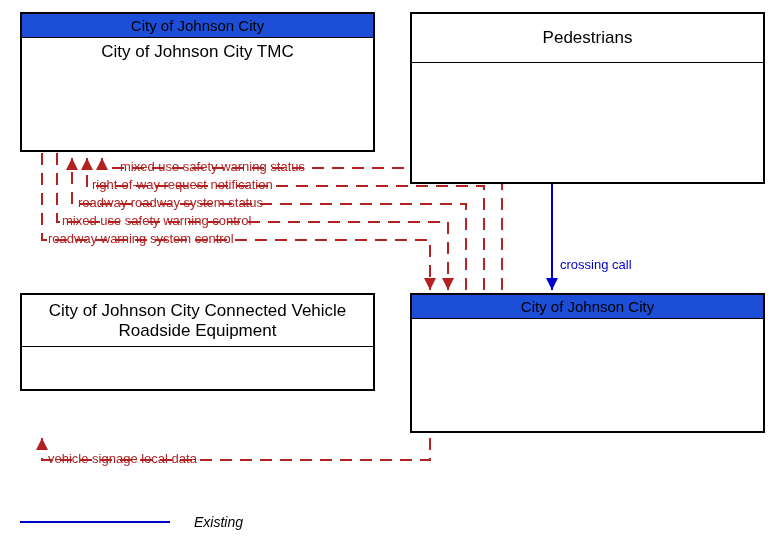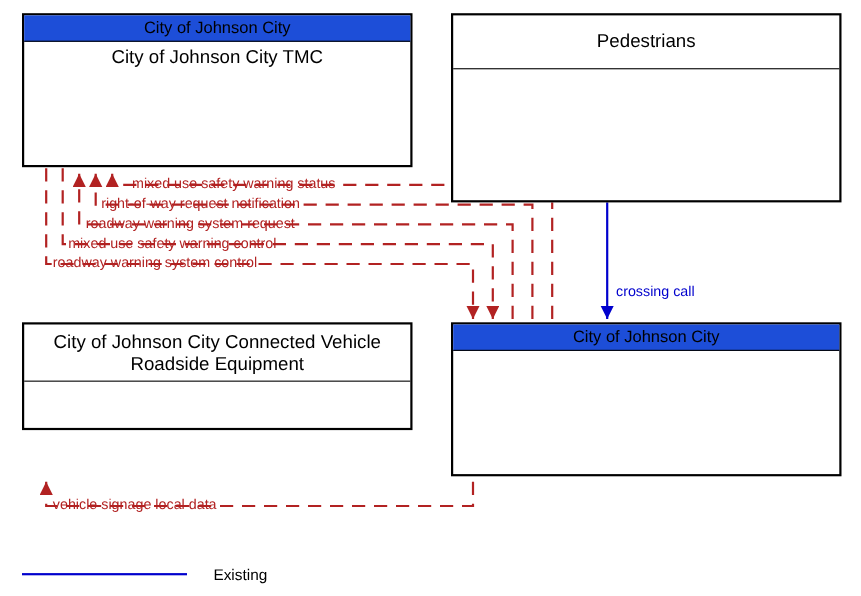--- a/index.html
+++ b/index.html
@@ -43,20 +43,21 @@
     font-size: 13px;
     white-space: nowrap;
   }
   .planned-label { color: #b22222; }
   .existing-label { color: #0000cd; }
   .legend {
     position: absolute;
     left: 20px;
     bottom: 12px;
     font-size: 14px;
+    font-style: italic;
   }
   .legend-row {
     display: flex;
     align-items: center;
     margin-top: 4px;
   }
   .legend-line {
     width: 150px;
     margin-right: 24px;
     border-top-width: 2px;
@@ -125,21 +126,21 @@
 <div class="node no-header" style="left:20px; top:293px; width:355px; height:98px;">
   <div class="node-title" style="padding-top:6px;">City of Johnson City Connected Vehicle Roadside Equipment</div>
 </div>
 
 <div class="node" style="left:410px; top:293px; width:355px; height:140px;">
   <div class="node-header">City of Johnson City</div>
 </div>
 
 <span class="flow-label planned-label" style="left:120px; top:159px;text-align:center;">mixed use safety warning status</span>
 <span class="flow-label planned-label" style="left:92px; top:177px;">right-of-way request notification</span>
-<span class="flow-label planned-label" style="left:78px; top:195px;">roadway warning system request</span>
+<span class="flow-label planned-label" style="left:78px; top:195px;">roadway roadway system status</span>
 <span class="flow-label planned-label" style="left:62px; top:213px;">mixed use safety warning control</span>
 <span class="flow-label planned-label" style="left:48px; top:231px;">roadway warning system control</span>
 
 <span class="flow-label existing-label" style="left:560px; top:257px;">crossing call</span>
 
 <span class="flow-label planned-label" style="left:48px; top:451px;">vehicle signage local data</span>
 
 <div class="legend">
   <div class="legend-row">
     <div class="legend-line legend-existing"></div>

